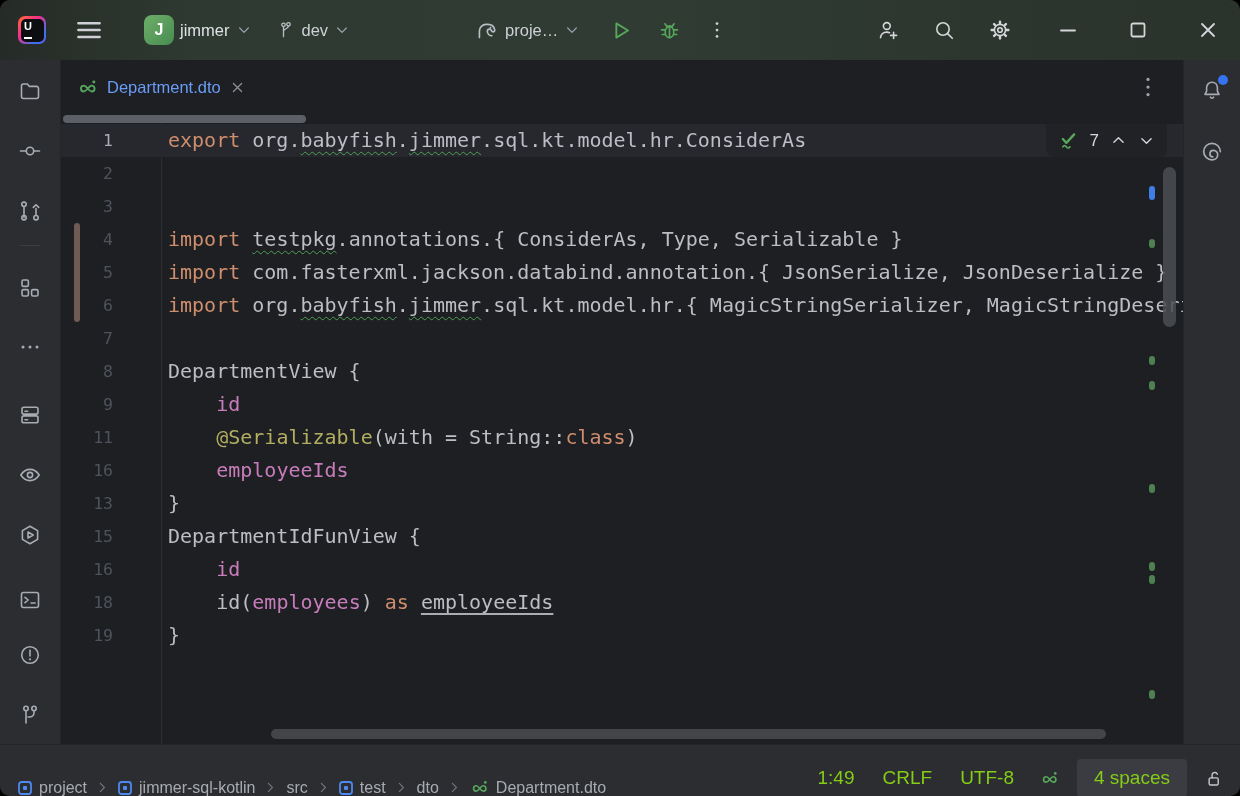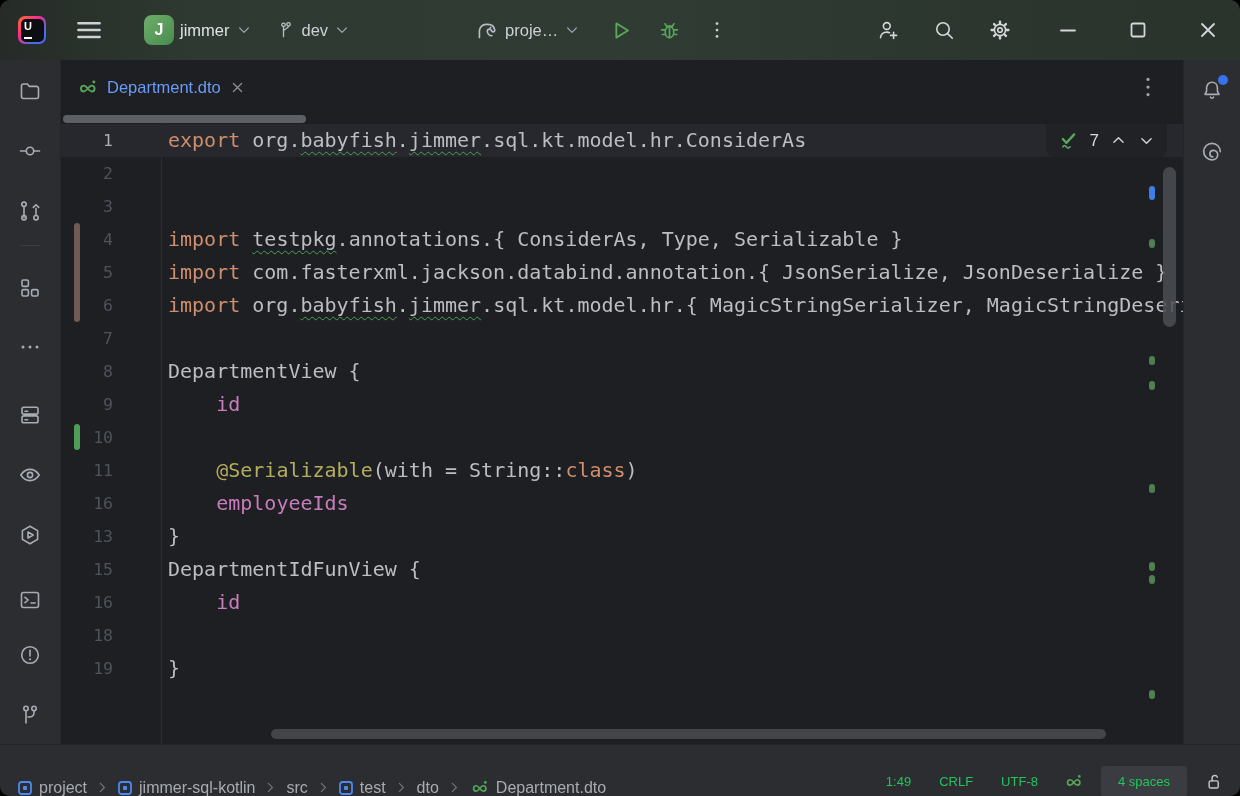--- a/index.html
+++ b/index.html
@@ -83,21 +83,21 @@
 
   
   .statusbar{height:52px;background:var(--panel_bg,#2b2d30);border-top:1px solid #242528;
     display:flex;align-items:flex-end;padding:0 16px 0 18px;font-size:16px;color:#a8abb2;}
   .bc{display:flex;align-items:center;gap:9px;}
   .bc-item{display:flex;align-items:center;gap:7px;cursor:pointer;color:#a8abb2;background:none;border:none;font-size:16px;padding:0;}
   .bc-chev{width:13px;height:13px;color:#6f737a;}
   .modicon{width:14px;height:14px;color:#4d89f0;}
   .dtoicon-s{width:19px;height:19px;}
   .sb-right{margin-left:auto;display:flex;align-items:center;color:#b4b8bf;font-size:15.5px;}
-  .sb-item{background:none;border:none;color:#22c55e;font-size:13px;padding:0;cursor:pointer;}
+  .sb-item{background:none;border:none;color:#84cc16;font-size:19px;padding:0;cursor:pointer;}
   .sb-box{margin-left:18px;background:#3a3c41;border-radius:4px;padding:8px 17px;}
   .lock{width:21px;height:21px;margin-left:16px;color:#c6c9cf;}
   .gap28{margin-left:28px;} .gap26{margin-left:26px;}
 </style>
 </head>
 <body>
 
 <div class="window">
 
   <div class="titlebar">
@@ -375,25 +375,20 @@
           </div>
           <div class="crow">
             <span class="gnum">8</span>
             <div class="ctext"><span class="s-pl">DepartmentView {</span></div>
           </div>
           <div class="crow">
             <span class="gnum">9</span>
             <div class="ctext"><span class="s-pl">    </span><span class="s-pr">id</span></div>
           </div>
           <div class="crow">
-            <span class="gnum">10</span>
-            <span class="gbar add"></span>
-            <div class="ctext"></div>
-          </div>
-          <div class="crow">
             <span class="gnum">11</span>
             <div class="ctext"><span class="s-pl">    </span><span class="s-an">@Serializable</span><span class="s-pl">(with = String::</span><span class="s-kw">class</span><span class="s-pl">)</span></div>
           </div>
           <div class="crow">
             <span class="gnum">16</span>
             <div class="ctext"><span class="s-pl">    </span><span class="s-pr">employeeIds</span></div>
           </div>
           <div class="crow">
             <span class="gnum">13</span>
             <div class="ctext"><span class="s-pl">}</span></div>
@@ -401,20 +396,21 @@
           <div class="crow">
             <span class="gnum">15</span>
             <div class="ctext"><span class="s-pl">DepartmentIdFunView {</span></div>
           </div>
           <div class="crow">
             <span class="gnum">16</span>
             <div class="ctext"><span class="s-pl">    </span><span class="s-pr">id</span></div>
           </div>
           <div class="crow">
             <span class="gnum">18</span>
+            <div class="ctext"><span class="s-pl">    id(</span><span class="s-pr">employees</span><span class="s-pl">) </span><span class="s-kw">as</span><span class="s-pl"> </span><span class="s-de">employeeIds</span></div>
           </div>
           <div class="crow">
             <span class="gnum">19</span>
             <div class="ctext"><span class="s-pl">}</span></div>
           </div>
           <div class="stripe b" style="top: 71px; height: 14px;"></div>
           <div class="stripe g" style="top: 124px; height: 9px;"></div>
           <div class="stripe g" style="top: 241px; height: 9px;"></div>
           <div class="stripe g" style="top: 266px; height: 9px;"></div>
           <div class="stripe g" style="top: 369px; height: 9px;"></div>

